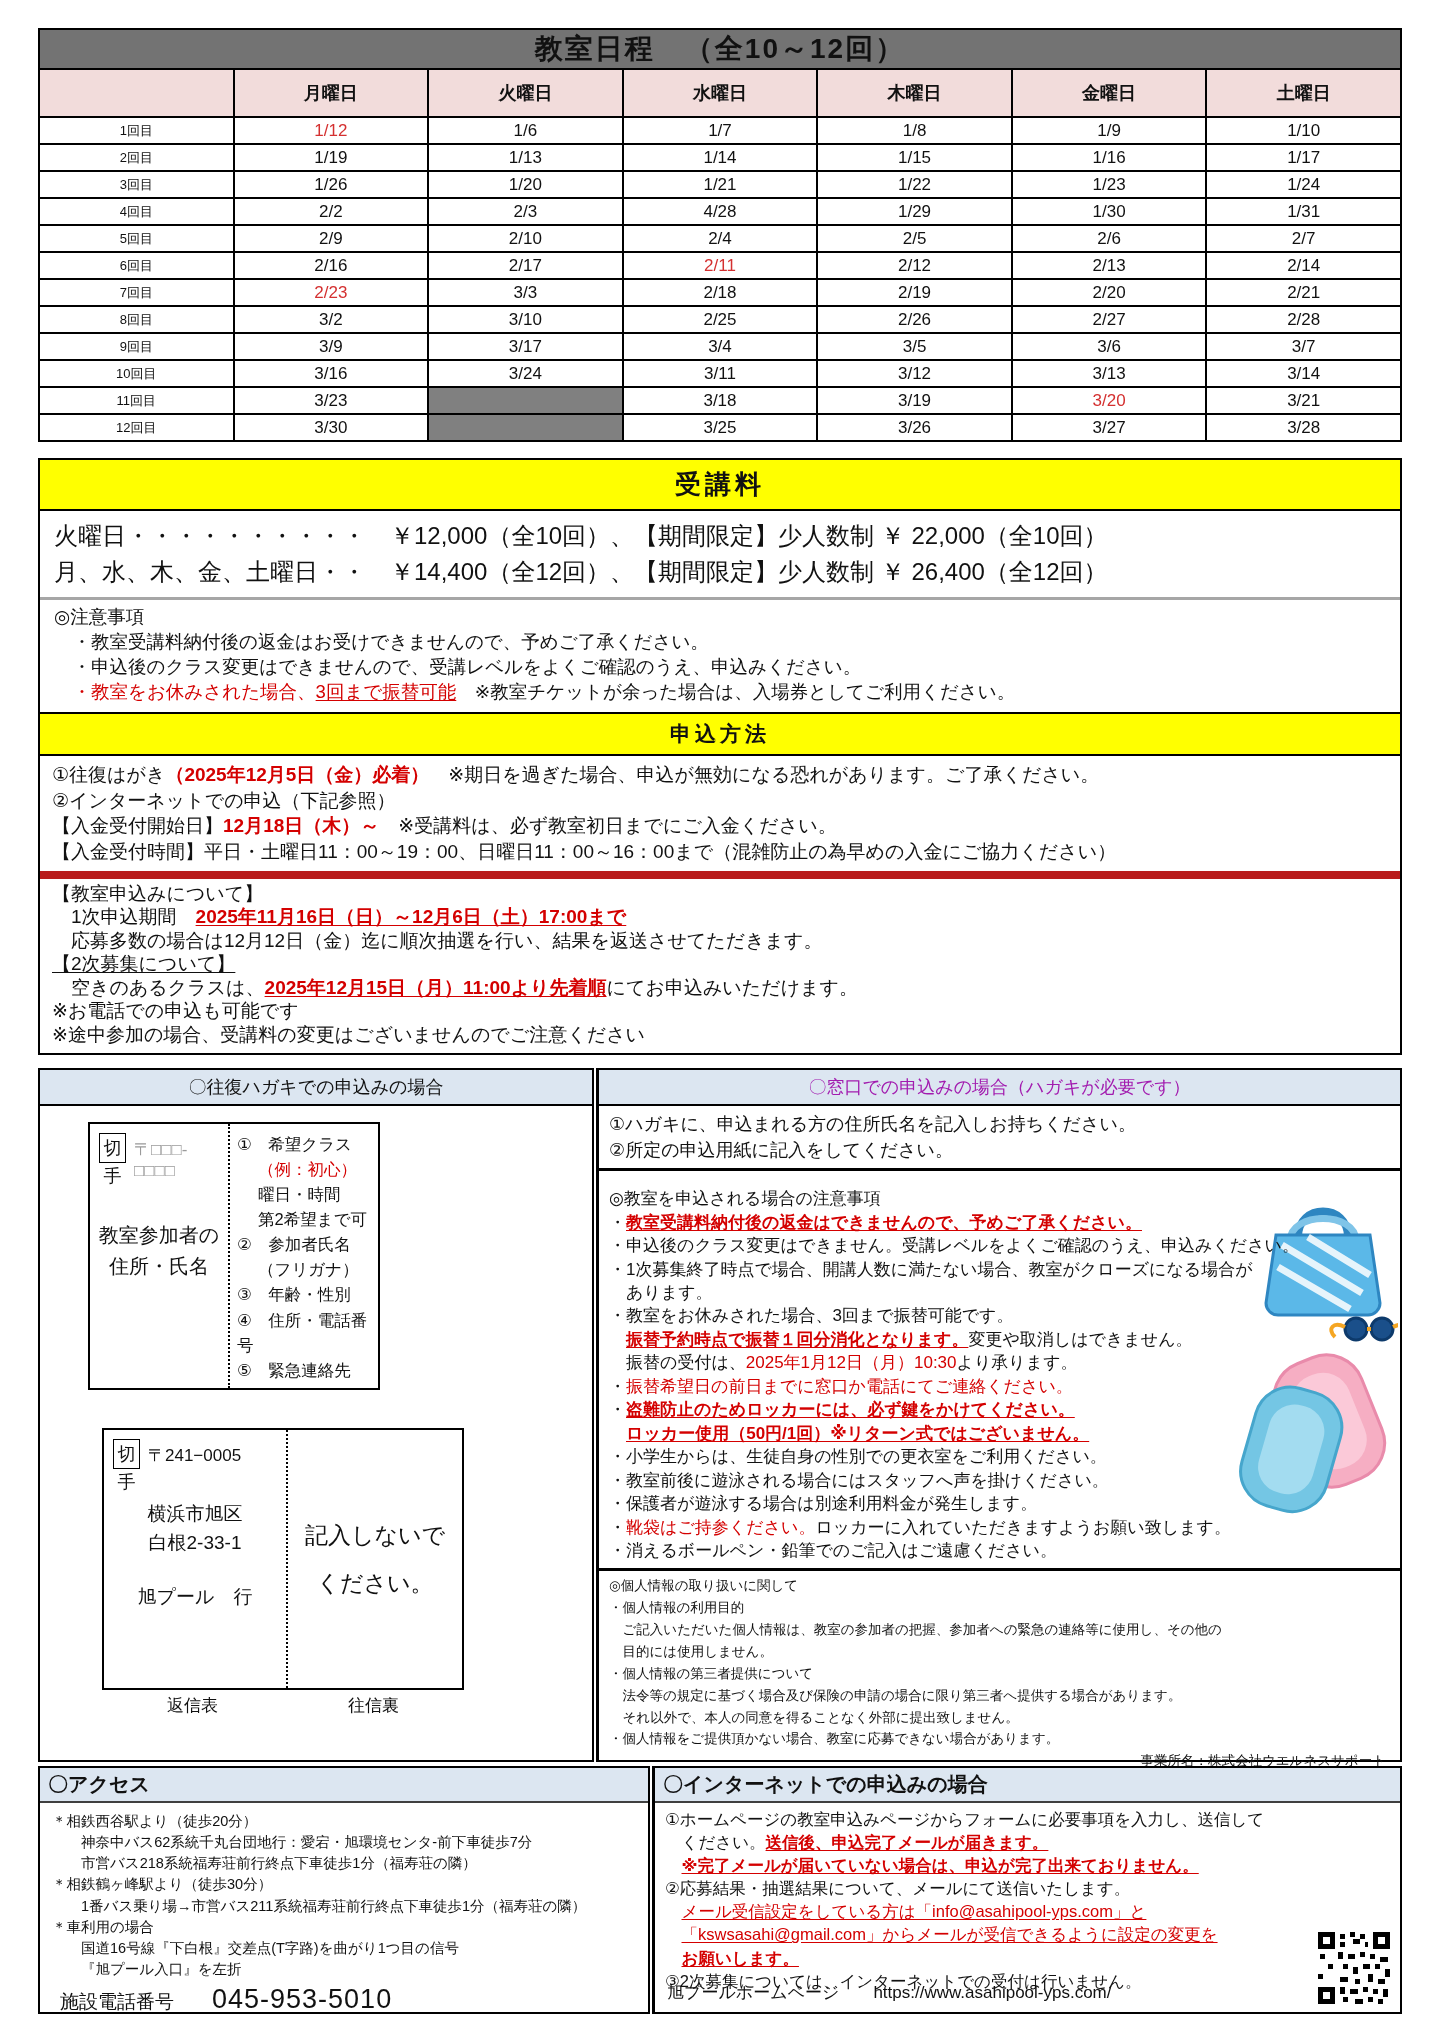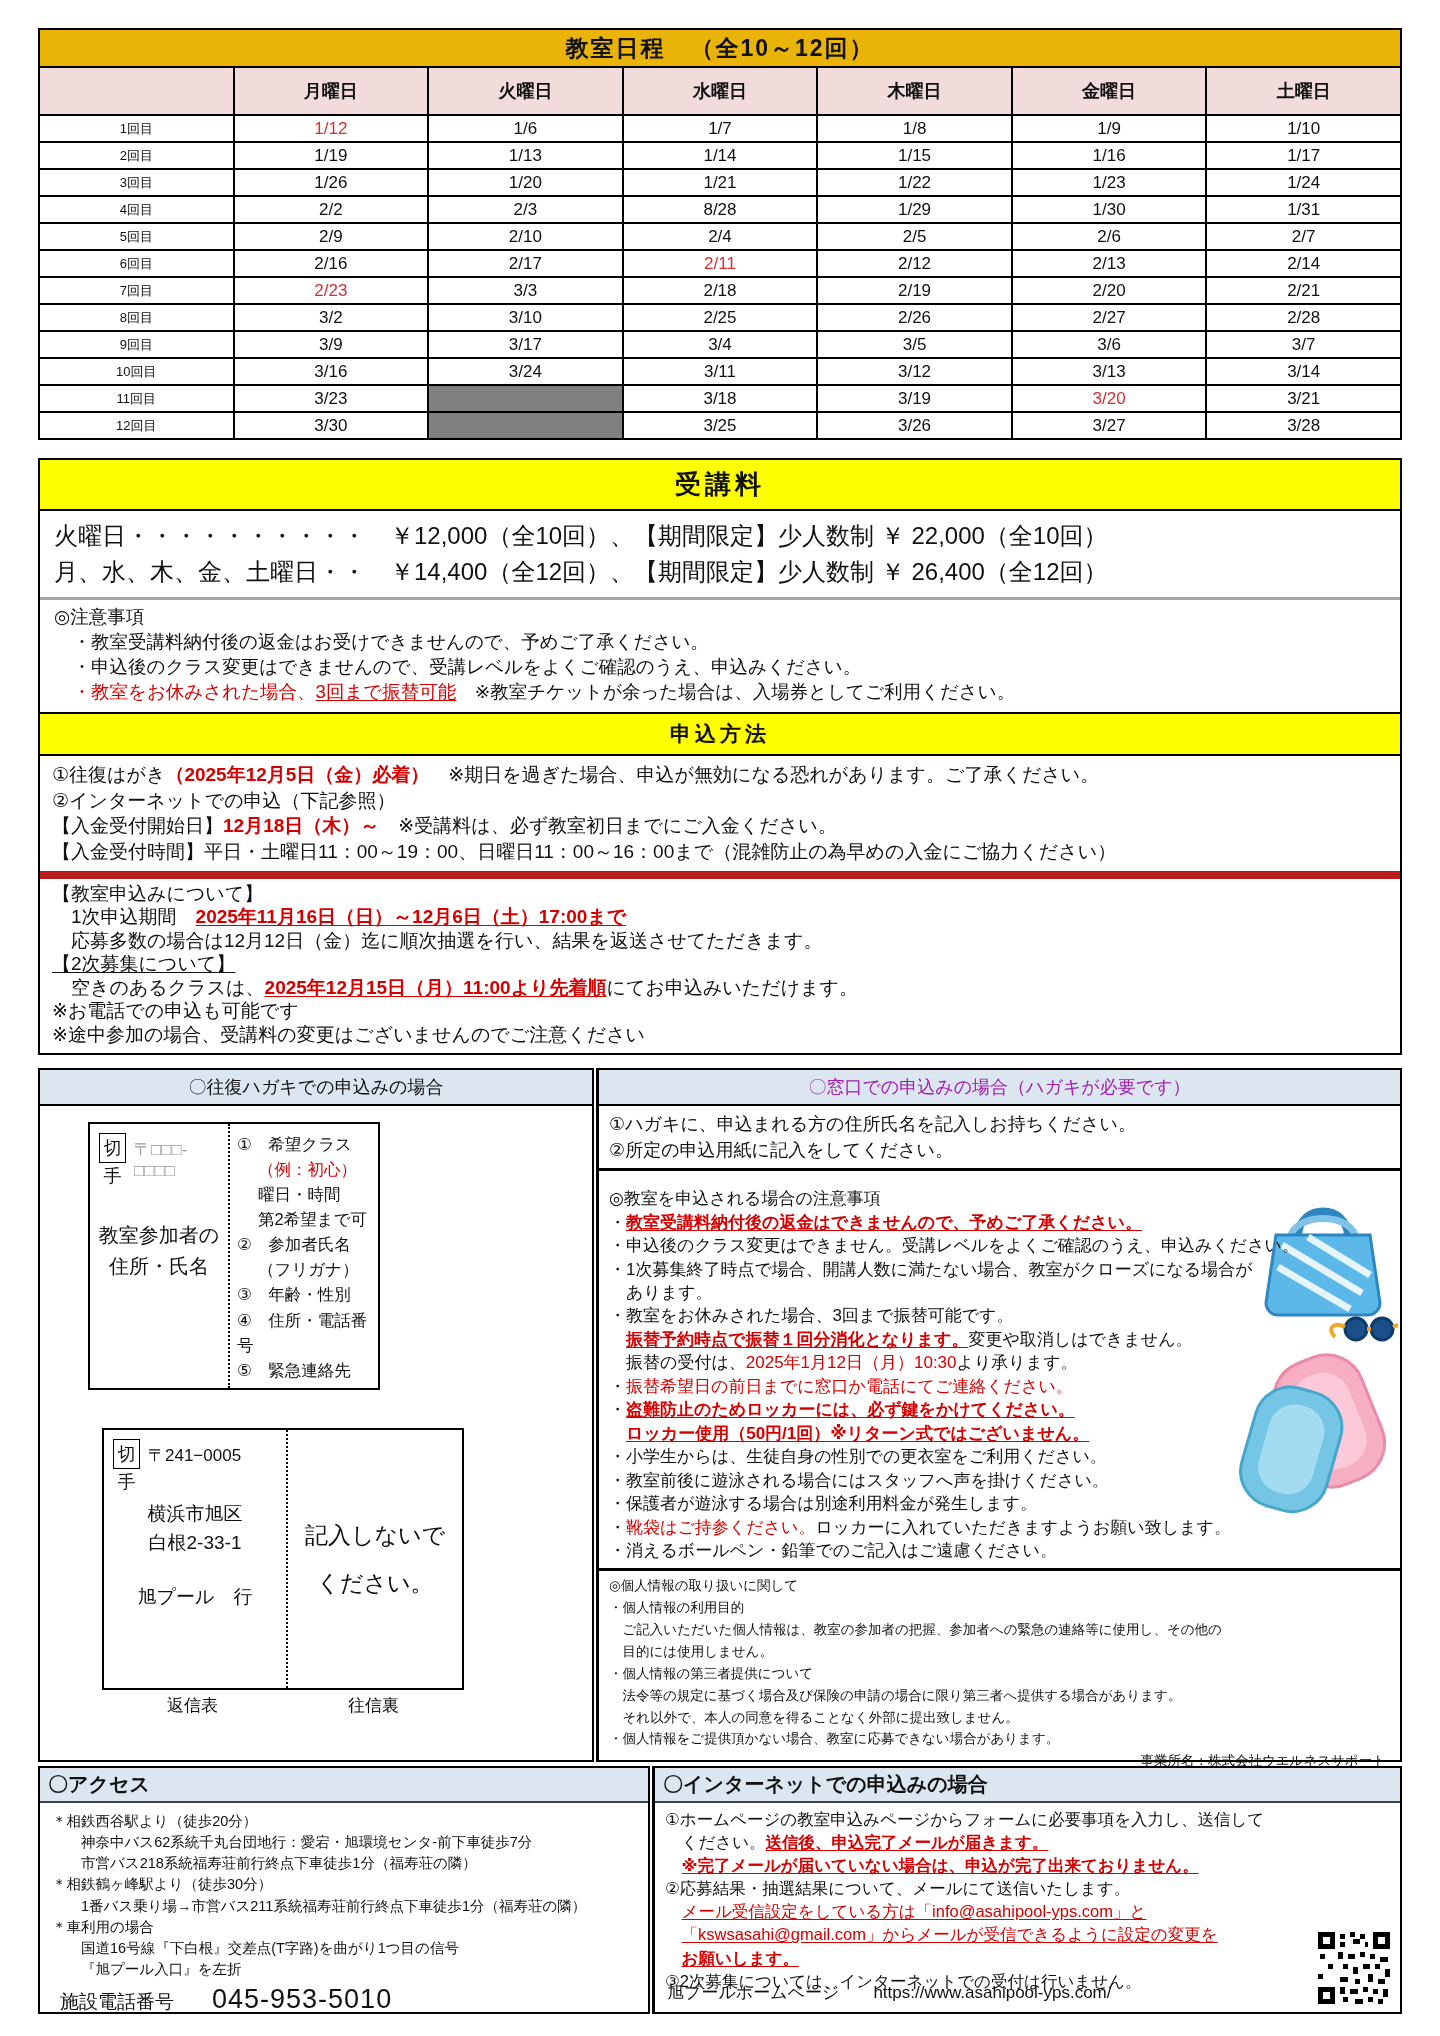--- a/index.html
+++ b/index.html
@@ -10,21 +10,21 @@
   }
   .red { color:#d40000; }
   .u { text-decoration:underline; text-underline-offset:2px; }
   .b { font-weight:bold; }
   .line { white-space:pre-wrap; }
 
   
   .sec-table { position:absolute; left:38px; top:28px; width:1364px; }
   table.sched { border-collapse:collapse; width:100%; table-layout:fixed; }
   table.sched td, table.sched th { border:2px solid #000; text-align:center; padding:0; }
-  .sched-title { background:#eab308; font-size:23px; font-weight:600; height:38px; letter-spacing:2px; }
+  .sched-title { background:#737373; font-size:28px; font-weight:600; height:38px; letter-spacing:2px; }
   .sched-day   { background:#f2dcdb; font-size:18px; font-weight:600; height:48px; }
   .sched-label { font-size:13px; font-weight:normal; width:57px; }
   table.sched td.datecell { height:27px; font-size:17px; background:#fff; }
   table.sched td.datecell.redcell { color:#d43030; }
   table.sched td.datecell.graycell { background:#808080; }
 
   
   .boxed { border:2px solid #000; background:#fff; }
   .yellowbar { background:#ffff00; border-bottom:2px solid #000; text-align:center; font-weight:bold; }
 
@@ -134,21 +134,21 @@
           <td class="datecell">1/20</td>
           <td class="datecell">1/21</td>
           <td class="datecell">1/22</td>
           <td class="datecell">1/23</td>
           <td class="datecell">1/24</td>
         </tr>
         <tr>
           <td class="sched-label">4回目</td>
           <td class="datecell">2/2</td>
           <td class="datecell">2/3</td>
-          <td class="datecell">8/28</td>
+          <td class="datecell">4/28</td>
           <td class="datecell">1/29</td>
           <td class="datecell">1/30</td>
           <td class="datecell">1/31</td>
         </tr>
         <tr>
           <td class="sched-label">5回目</td>
           <td class="datecell">2/9</td>
           <td class="datecell">2/10</td>
           <td class="datecell">2/4</td>
           <td class="datecell">2/5</td>

